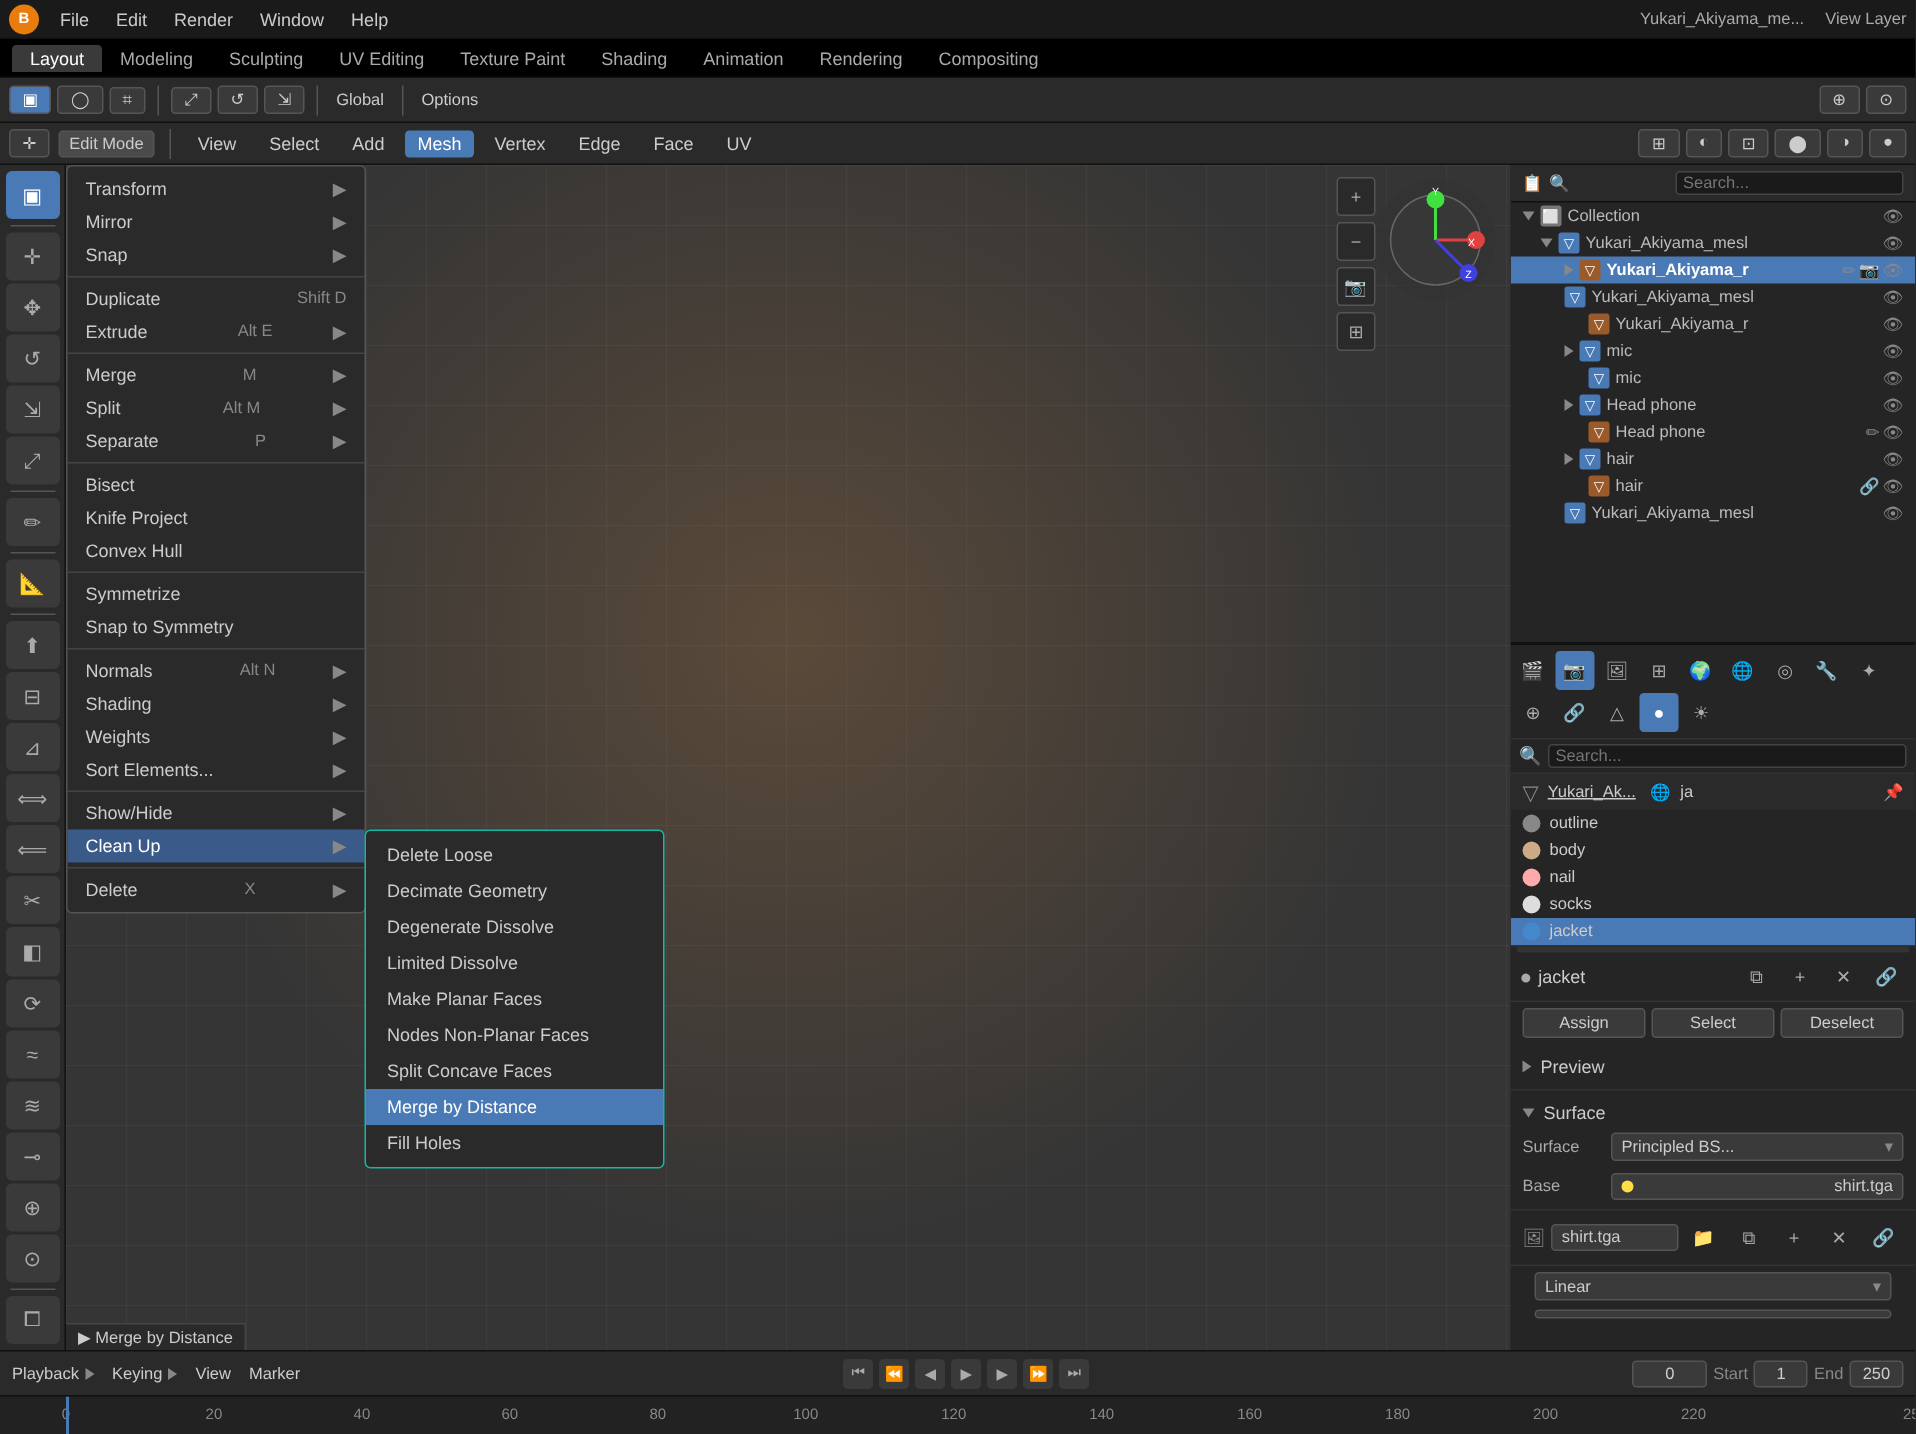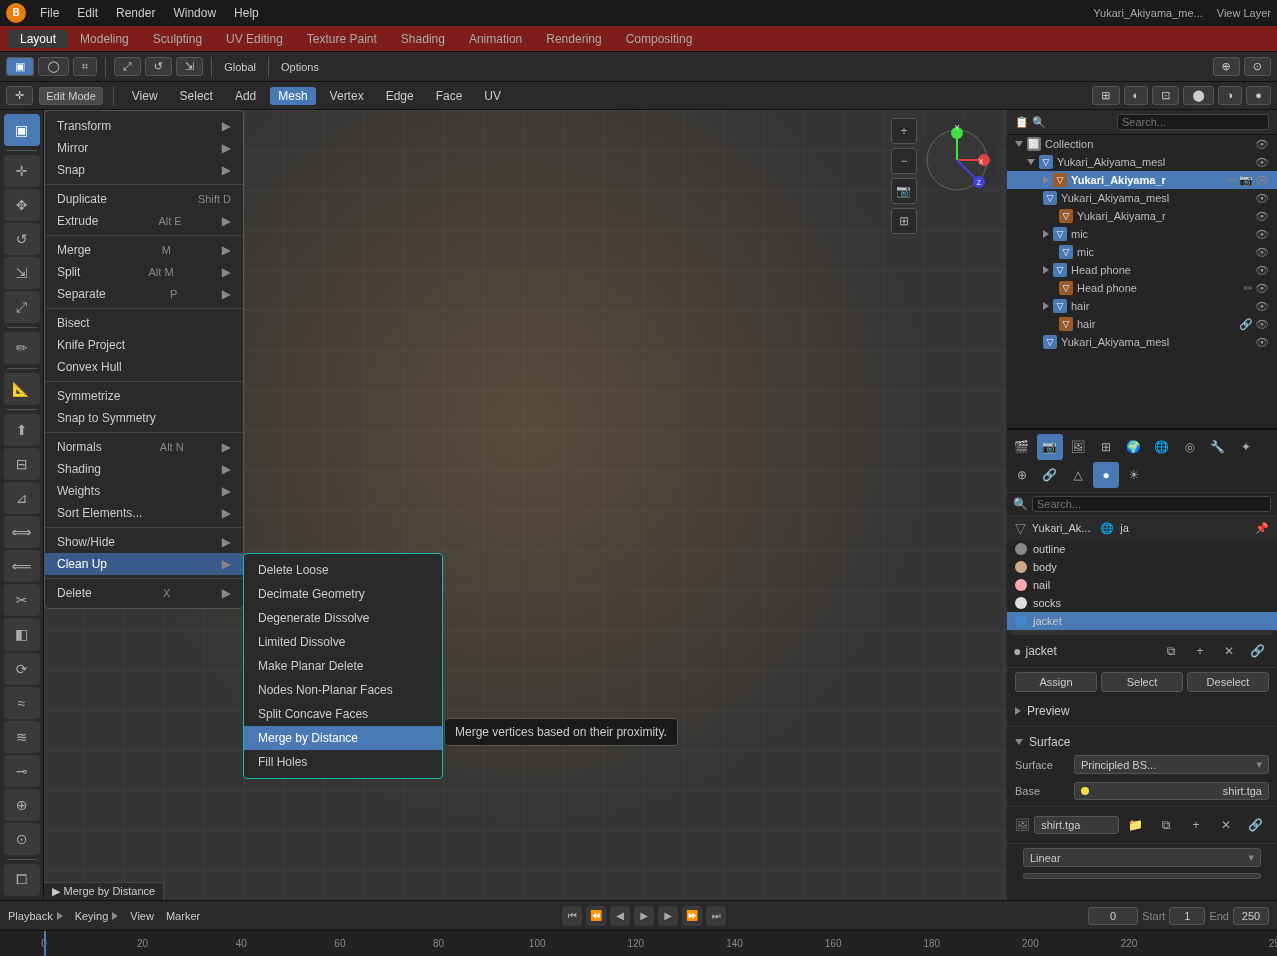--- a/index.html
+++ b/index.html
@@ -37,21 +37,21 @@
       cursor: pointer;
       border-radius: 3px;
       color: #ccc;
       font-size: 12px;
     }
 
     
     .workspace-tabs {
       display: flex;
       height: 26px;
-      background: #7f1d1d;
+      background: #000000;
       align-items: center;
       padding: 0 8px;
       border-bottom: 1px solid #111;
     }
     .workspace-tab {
       padding: 2px 12px;
       cursor: pointer;
       border-radius: 3px 3px 0 0;
       color: #aaa;
       font-size: 12px;
@@ -746,38 +746,35 @@
           <div class="cleanup-submenu-item">
             <span>Decimate Geometry</span>
           </div>
           <div class="cleanup-submenu-item">
             <span>Degenerate Dissolve</span>
           </div>
           <div class="cleanup-submenu-item">
             <span>Limited Dissolve</span>
           </div>
           <div class="cleanup-submenu-item">
-            <span>Make Planar Delete</span>
+            <span>Make Planar Faces</span>
           </div>
           <div class="cleanup-submenu-item">
             <span>Nodes Non-Planar Faces</span>
           </div>
           <div class="cleanup-submenu-item">
             <span>Split Concave Faces</span>
           </div>
           <div class="cleanup-submenu-item highlighted">
             <span>Merge by Distance</span>
           </div>
           <div class="cleanup-submenu-item">
             <span>Fill Holes</span>
           </div>
 
-          <div class="tooltip" style="top: calc(100% - 60px); left: 200px;">
-            <span>Merge vertices based on their proximity.</span>
-          </div>
         </div>
       </div>
       <div class="mesh-menu-sep"></div>
       <div class="mesh-menu-item">
         <span>Delete</span>
         <span class="shortcut">X</span>
         <span class="arrow">▶</span>
       </div>
     </div>
 
@@ -897,21 +894,21 @@
         <div class="props-icon-btn">☀</div>
       </div>
 
       <div class="props-search">
         <span>🔍</span>
         <input type="text" style="flex: 1 1 0%; background: rgb(26, 26, 26); border: 1px solid rgb(68, 68, 68); border-radius: 3px; color: rgb(204, 204, 204); font-size: 11px; padding: 1px 4px;" placeholder="Search...">
       </div>
 
       <div class="props-row" style="padding: 4px 8px; background:#2a2a2a; gap: 6px;">
         <span style="color:#888; font-size:14px;">▽</span>
-        <span style="color:#ccc;">Yukari_Ak...</span>
+        <span style="color:#ccc;text-decoration:underline;">Yukari_Ak...</span>
         <span style="color:#4a9; margin-left: 4px;">🌐</span>
         <span style="color:#ccc;">ja</span>
         <span style="margin-left:auto; color:#888;">📌</span>
       </div>
 
       <div style="border-bottom: 1px solid #333;">
         <div class="material-item">
           <div class="mat-color-dot" style="background: #888888;"></div>
           <span class="mat-name">outline</span>
         </div>

